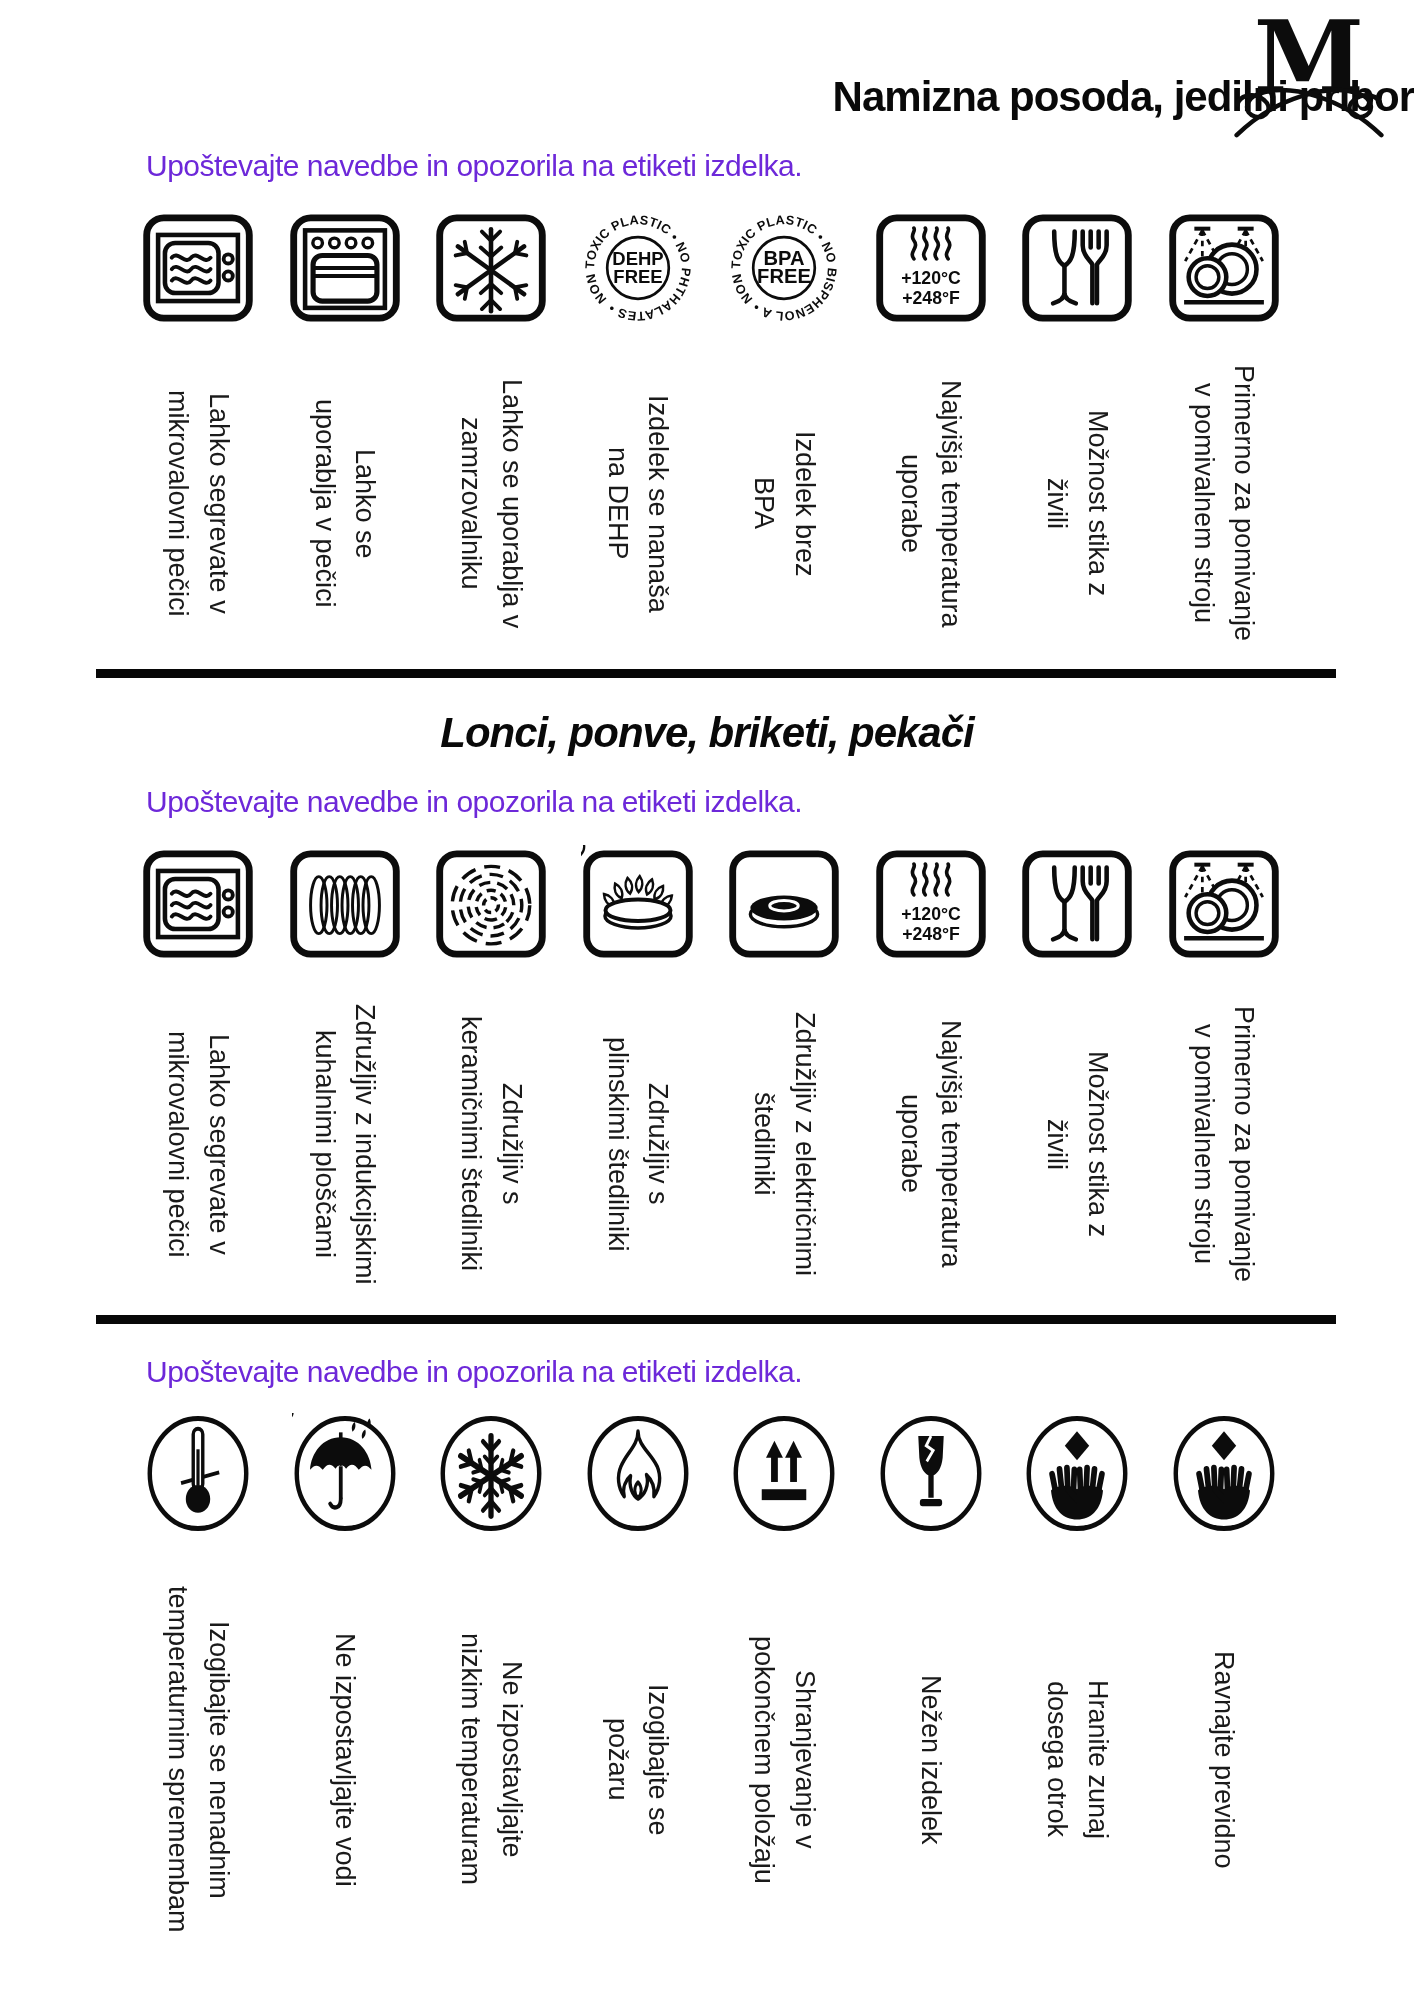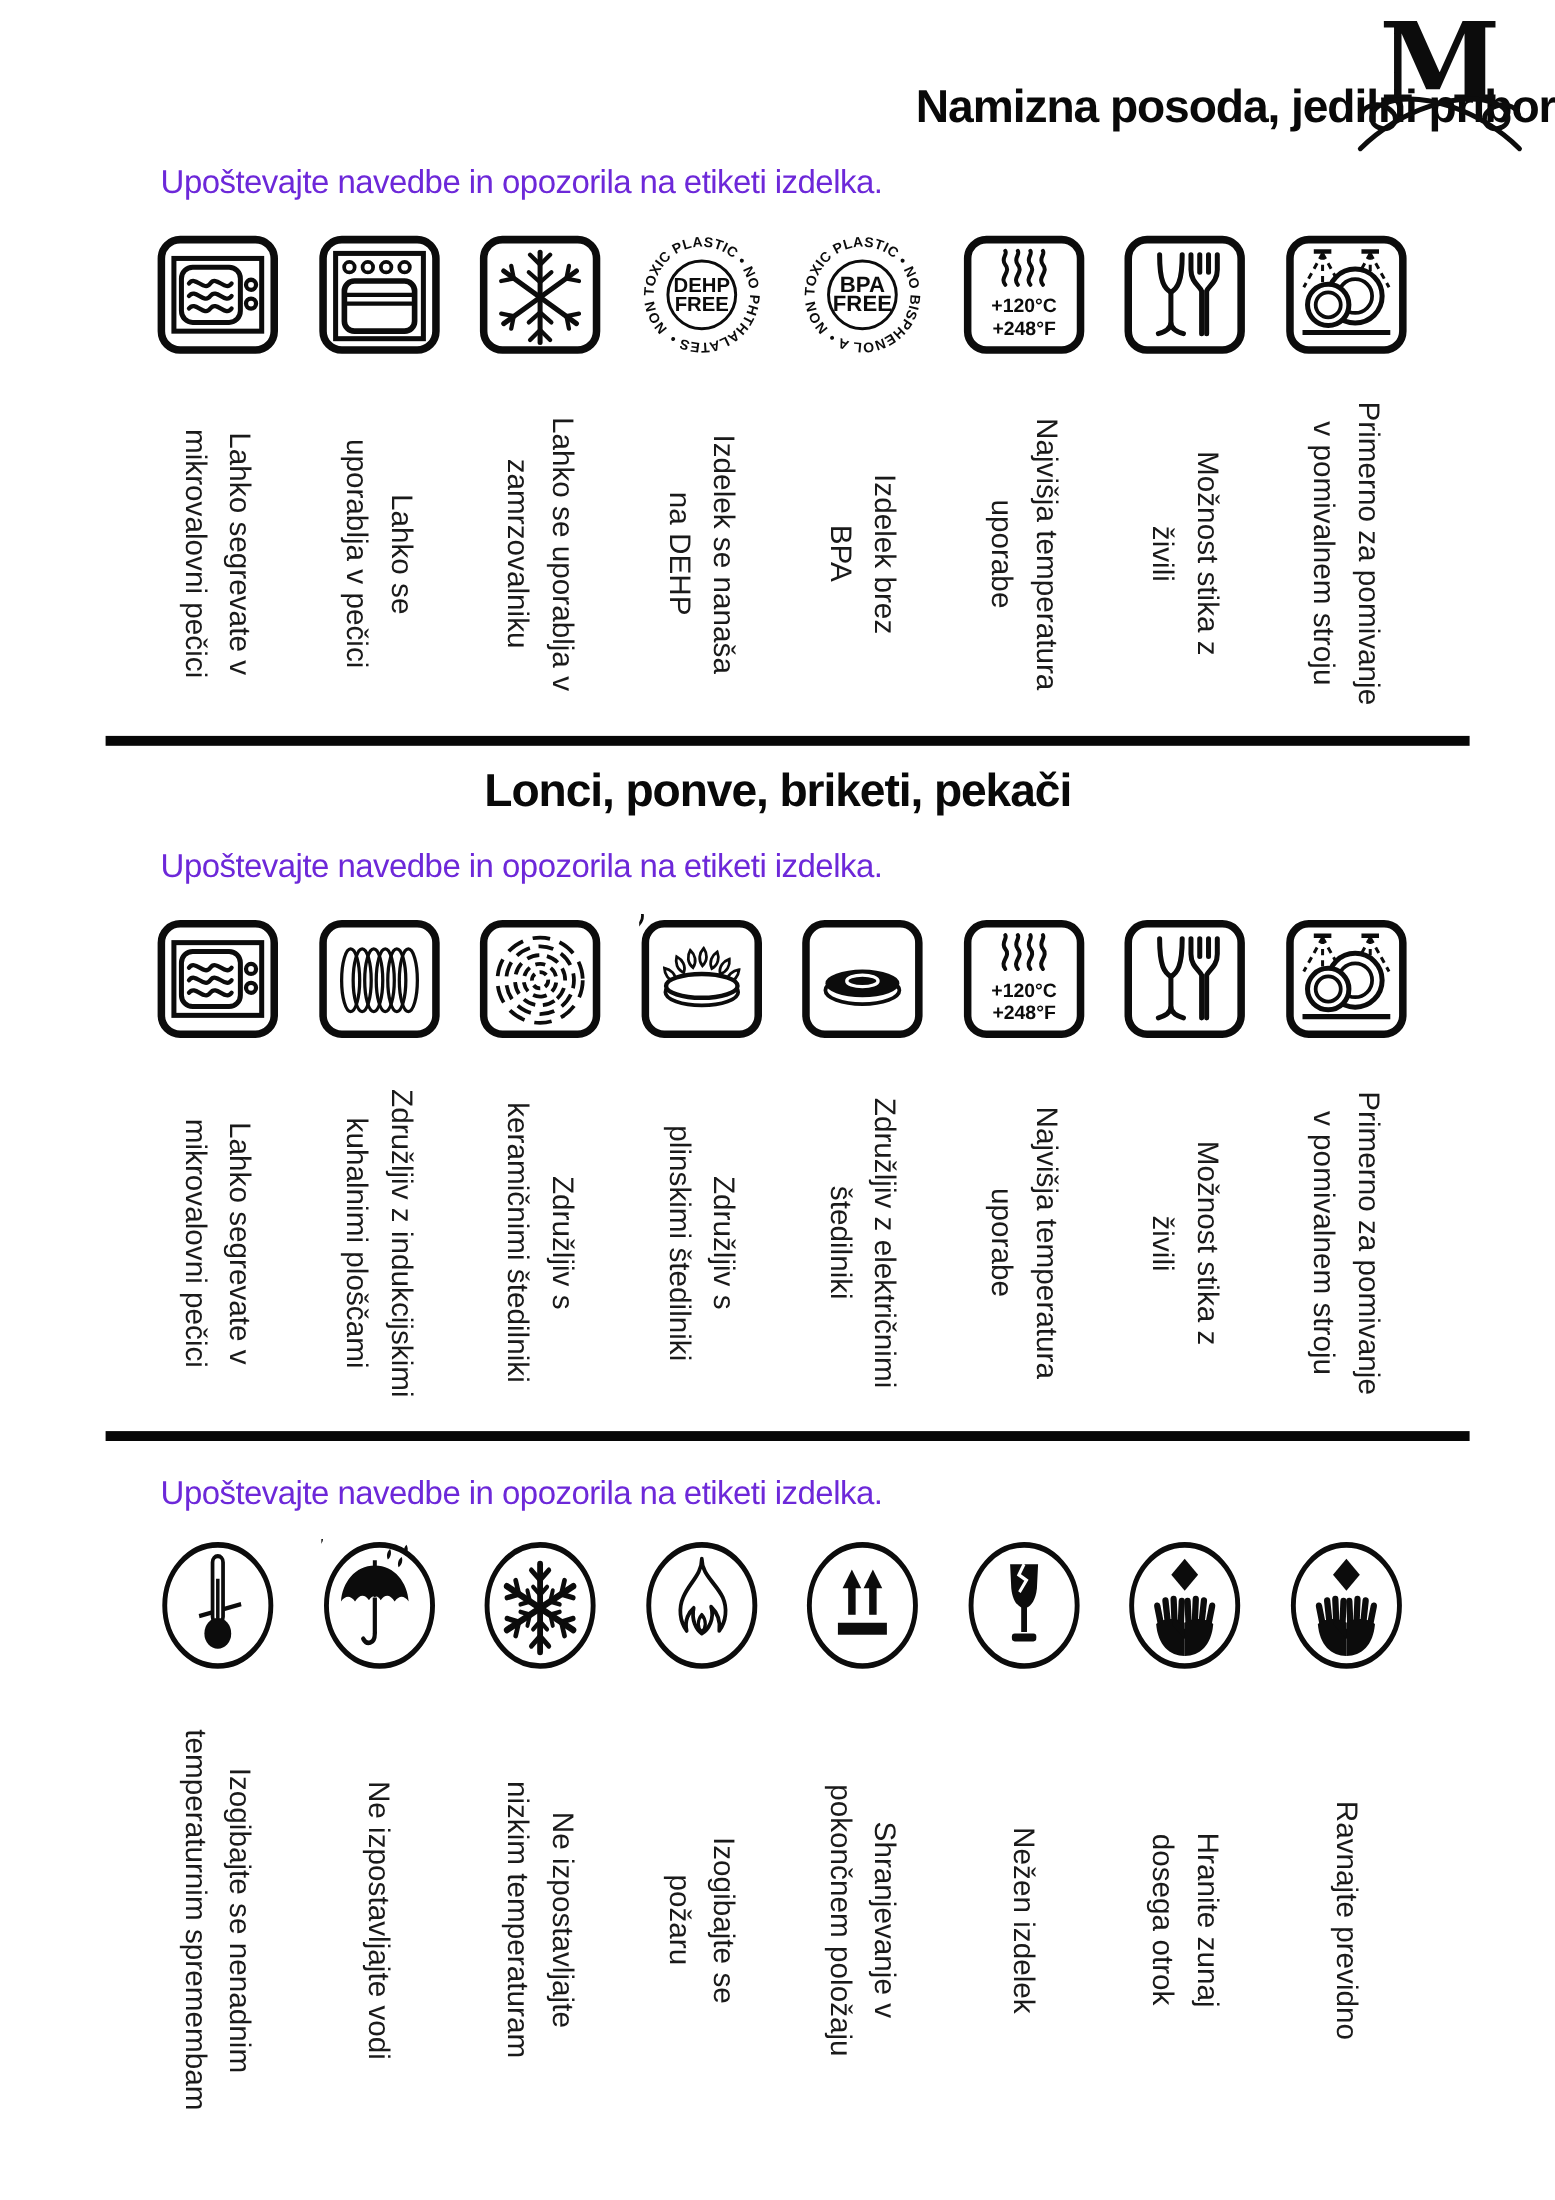--- a/index.html
+++ b/index.html
@@ -11,21 +11,21 @@
   .page{position:relative;width:1414px;height:2000px;}
 
   .brand{position:absolute;top:10px;right:26px;width:158px;height:132px;}
 
   .sec-title{
     width:1414px;text-align:center;
     font-size:42px;font-weight:bold;letter-spacing:-1px;
     color:#090909;line-height:1.0;
   }
   .t1{padding-top:76px;text-align:right;}
-  .t2{padding-top:20px;}
+  .t2{padding-top:34px;font-style:italic;}
   .t3{padding-top:20px;}
 
   .sec-sub{
     margin-left:146px;margin-top:31px;
     font-size:30px;letter-spacing:-0.5px;color:#6d28d9;line-height:1.1;
   }
 
   .icons-row{
     margin-left:141px;width:1140px;margin-top:26px;height:120px;
     display:flex;justify-content:space-between;align-items:center;

